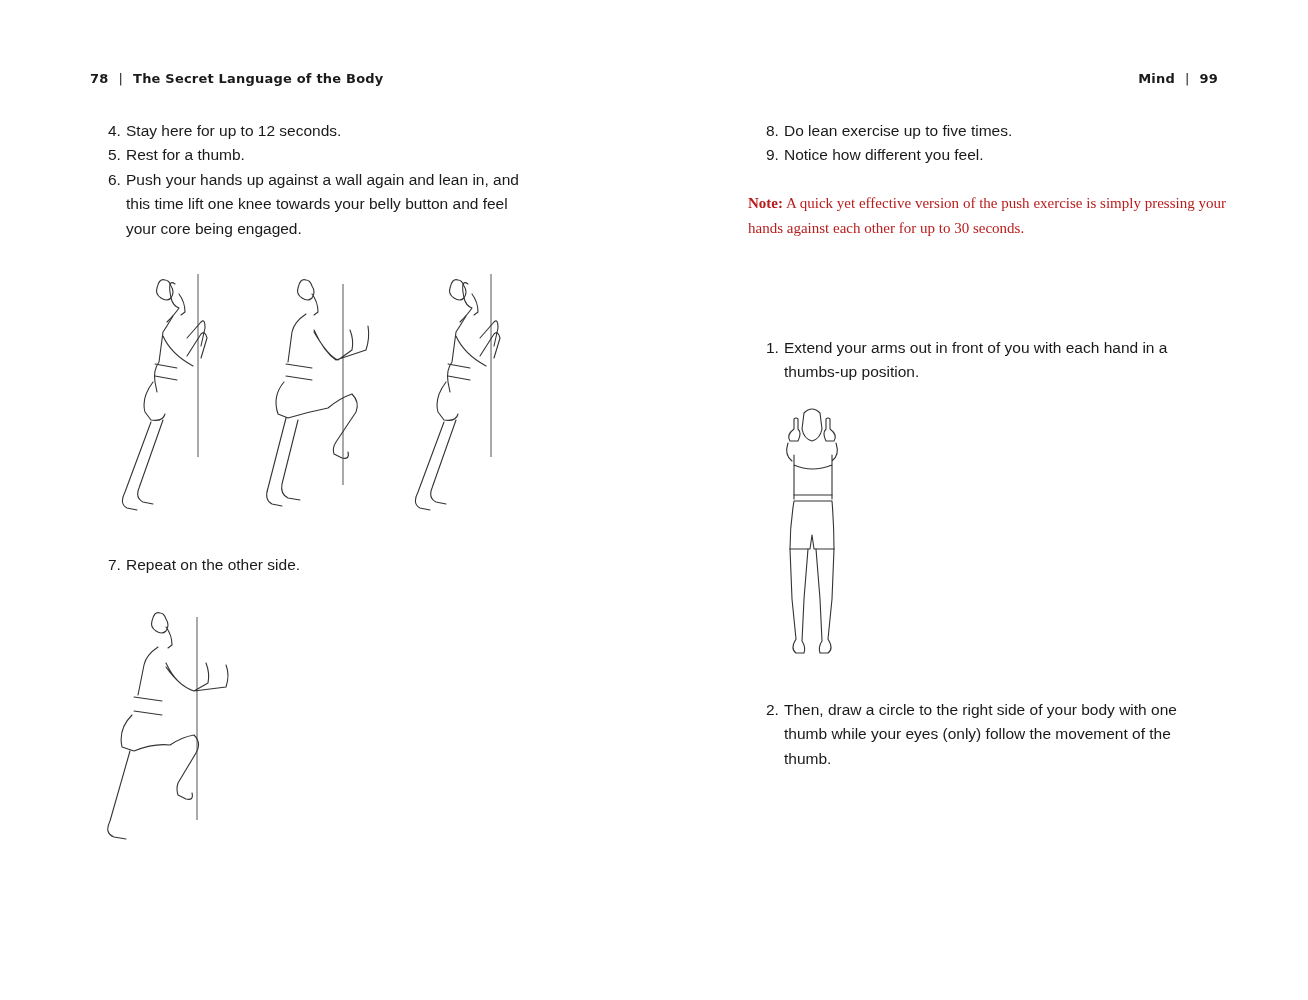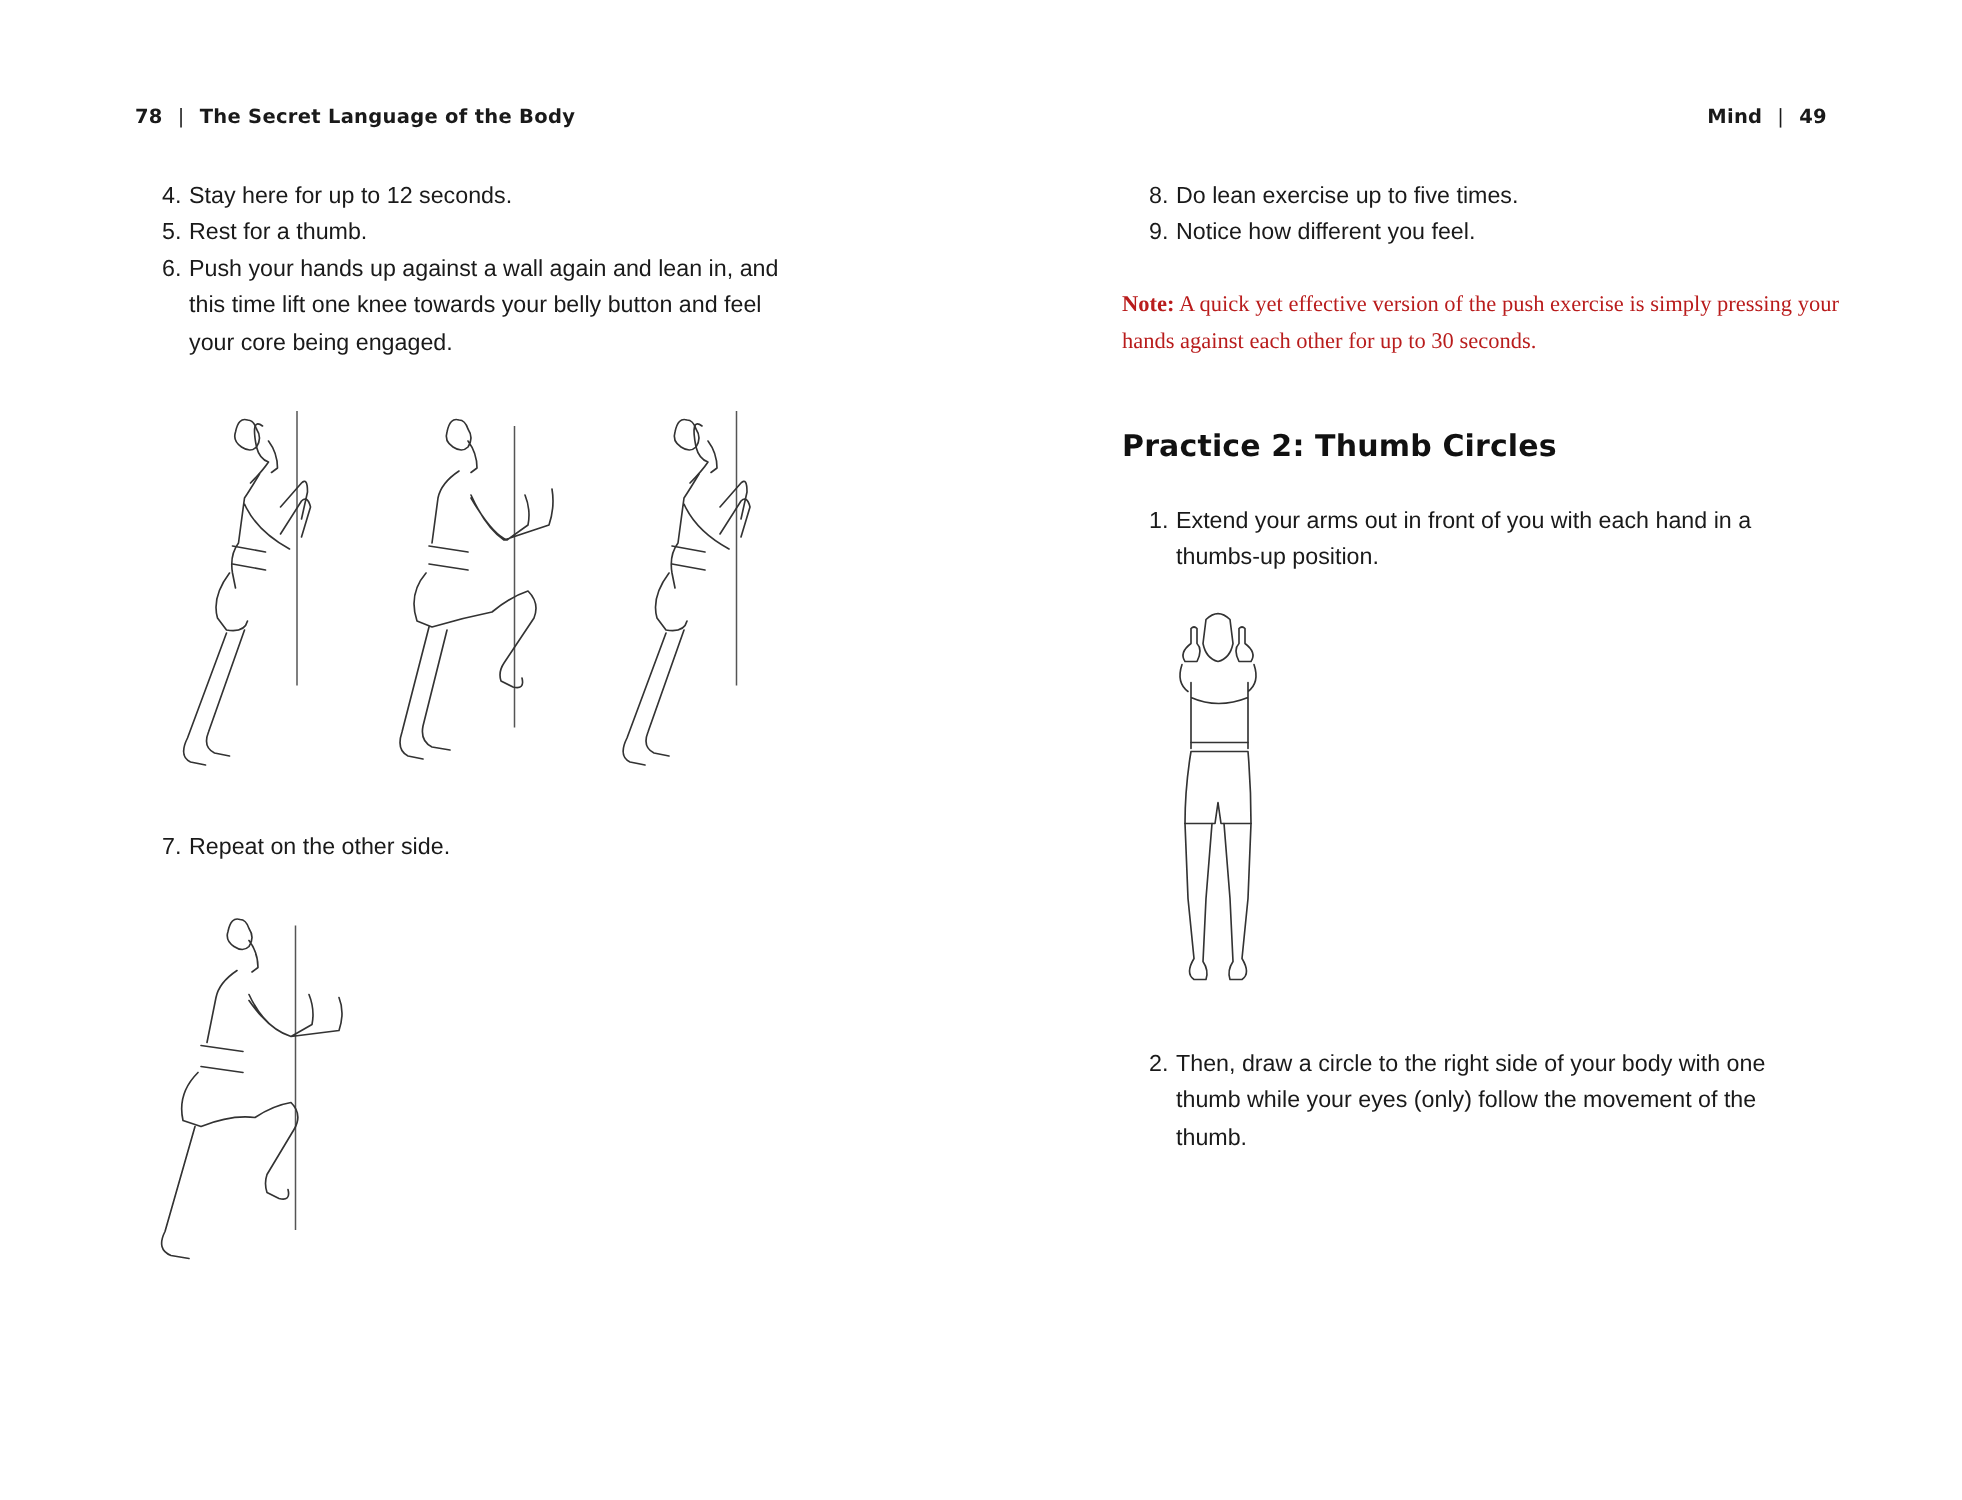--- a/index.html
+++ b/index.html
@@ -89,38 +89,37 @@
       <line class="wall" x1="97" y1="12" x2="97" y2="215"></line>
       <path class="ln" d="M60 8 q-6 -2 -8 8 q-2 6 4 10 q6 4 10 0 q4 -6 0 -12 q-2 -6 -6 -6 M66 22 q6 8 6 18 l-4 3"></path>
       <path class="ln" d="M58 42 q-12 8 -14 18 l-6 30 M66 58 q10 22 28 28 l32 -4 q4 -12 0 -22 M66 62 q14 20 28 24 l14 -8 q2 -10 -2 -20"></path>
       <path class="ln" d="M34 92 l28 4 M34 106 l28 4 M32 110 q-14 14 -10 32 l12 4 q20 -8 36 -6 q12 -8 24 -10 q8 8 2 18 l-18 30 q-2 6 0 12 l8 4 q8 2 6 -6 M30 146 l-20 70 q-6 12 4 16 l12 2"></path>
     </svg>
   </div>
 </div>
 
 <div class="page page-right">
   <div class="running-head rh-right">
-    <span class="title">Mind</span><span class="sep">|</span><span class="num">49</span>
+    <span class="title">Mind</span><span class="sep">|</span><span class="num">99</span>
   </div>
 
   <div class="step" style="left:112px; top:119px; width:430px;">
     <span class="n">8.</span>
     <span class="t">Do lean exercise up to five times.</span>
   </div>
   <div class="step" style="left:112px; top:143px; width:430px;">
     <span class="n">9.</span>
     <span class="t">Notice how different you feel.</span>
   </div>
 
   <div class="note">
     <b>Note:</b>
     <span>A quick yet effective version of the push exercise is simply pressing your hands against each other for up to 30 seconds.</span>
   </div>
 
-  <div class="heading">Practice 2: Thumb Circles</div>
 
   <div class="step" style="left:112px; top:336px; width:420px;">
     <span class="n">1.</span>
     <span class="t">Extend your arms out in front of you with each hand in a thumbs-up position.</span>
   </div>
 
   <div class="figure" style="left:124px; top:405px;">
     <svg width="70" height="260" viewBox="0 0 70 260">
       <path class="ln" d="M26 8 q8 -8 16 0 l2 16 q-2 10 -10 12 q-8 -2 -10 -12 z"></path>
       <path class="ln" d="M16 24 l0 -10 q2 -2 4 0 l0 10 q4 4 0 12 l-8 0 q-4 -6 4 -12 z M52 24 l0 -10 q-2 -2 -4 0 l0 10 q-4 4 0 12 l8 0 q4 -6 -4 -12 z"></path>

